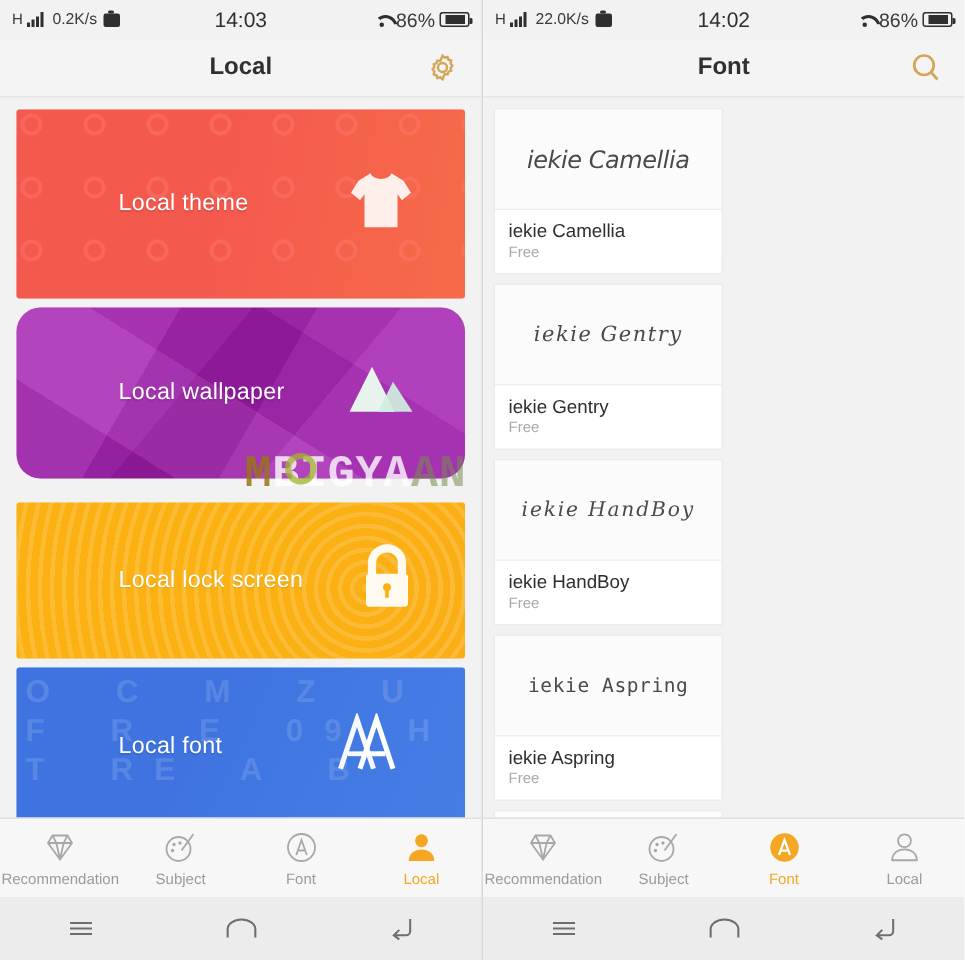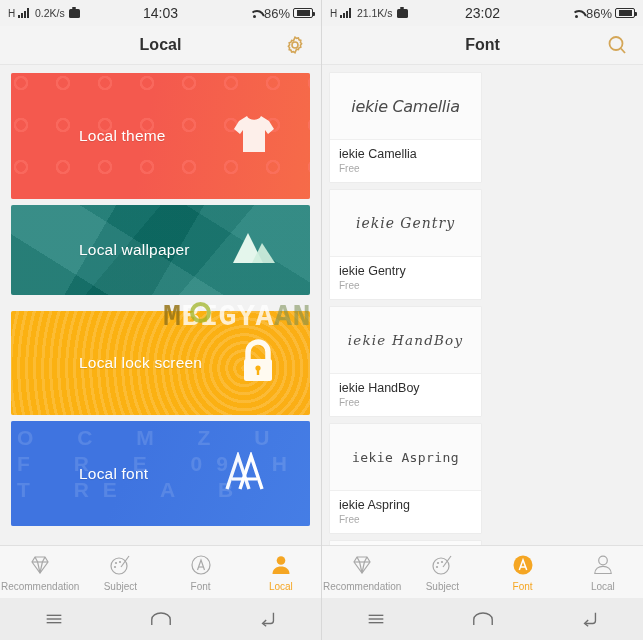--- a/index.html
+++ b/index.html
@@ -57,21 +57,21 @@
   .card-label { color:#fff; font-size:15.5px; position:absolute;
                 left:68px; letter-spacing:.2px; text-shadow:0 1px 1px rgba(0,0,0,.12);}
   .card-icon { position:absolute; right:32px; top:50%; transform:translateY(-50%); }
 
   #card-theme { height:126px; background:#f4594e; }
   #card-theme .patt { position:absolute; inset:0;
      background-image:radial-gradient(circle 7px at 10px 10px, rgba(255,255,255,0) 4.5px, rgba(255,120,110,.55) 5px, rgba(255,120,110,.55) 7px, rgba(255,255,255,0) 7.5px);
      background-size:42px 42px; opacity:.85; }
   #card-theme .grad{position:absolute;inset:0;background:linear-gradient(100deg,#f4594e 45%,#f87a44 100%);opacity:.55;}
 
-  #card-wall { height:90px; background:#0f766e; }
+  #card-wall { height:114px; background:#a21caf;border-radius:16px; }
   #card-wall .patt { position:absolute; inset:0;
      background:
        linear-gradient(120deg, rgba(255,255,255,.07) 0 30%, rgba(0,0,0,.05) 30% 55%, rgba(255,255,255,.05) 55% 100%),
        linear-gradient(32deg, rgba(0,0,0,.06) 0 22%, rgba(255,255,255,.08) 22% 48%, rgba(0,0,0,.04) 48% 72%, rgba(255,255,255,.06) 72% 100%),
        linear-gradient(-50deg, rgba(255,255,255,.06) 0 35%, rgba(0,0,0,.05) 35% 60%, rgba(255,255,255,.04) 60% 100%);}
 
   #card-lock { height:104px; background:#fbb112;margin-top:16px; }
   #card-lock .patt { position:absolute; inset:0;
      background:repeating-radial-gradient(circle at 78% 55%,
         rgba(255,255,255,.16) 0 3px, rgba(0,0,0,0) 3px 8px);
@@ -299,24 +299,24 @@
 
     <div class="statusbar">
       <div class="sb-left">
         <span class="sb-net">H</span>
         <span class="bars">
             <i></i>
             <i></i>
             <i></i>
             <i></i>
           </span>
-        <span class="sb-speed">21.1K/s</span>
+        <span class="sb-speed">22.0K/s</span>
         <span class="sb-cam"></span>
       </div>
-      <div class="sb-center">23:02</div>
+      <div class="sb-center">14:02</div>
       <div class="sb-right">
         <span class="wifi"></span>
         <span class="sb-batt-txt">86%</span>
         <span class="batt">
             <i></i>
           </span>
       </div>
     </div>
 
     <div class="titlebar">

